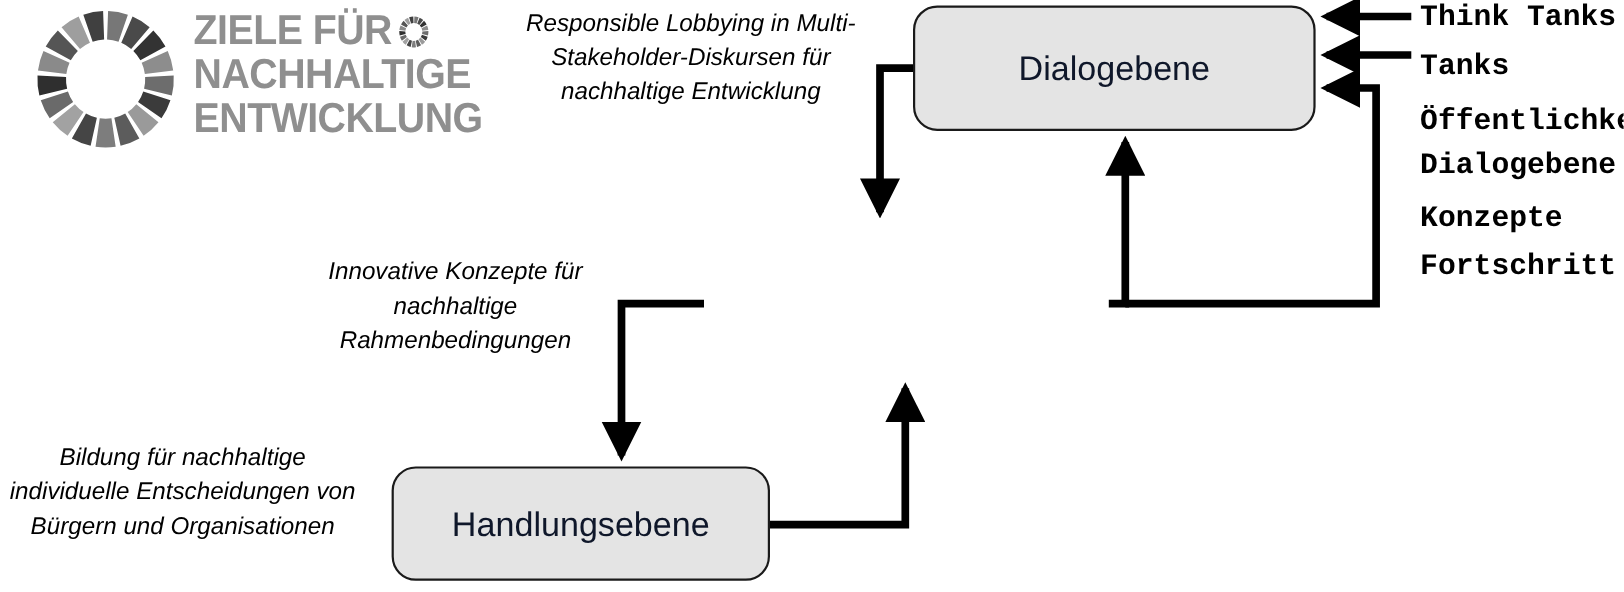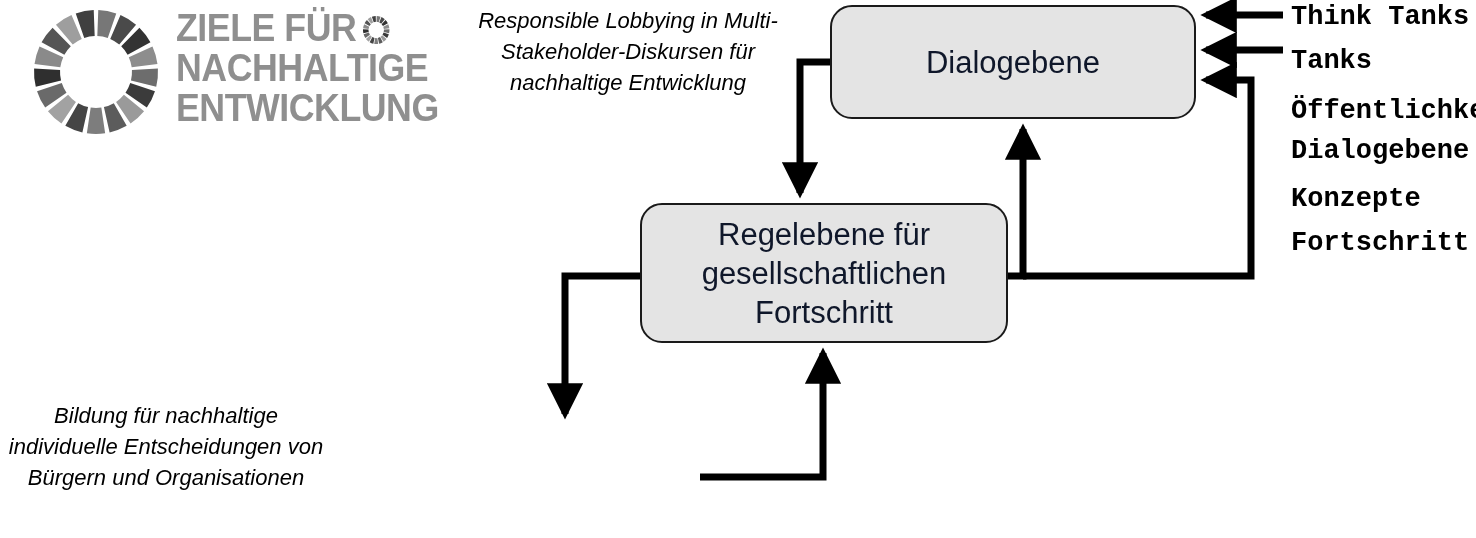--- a/index.html
+++ b/index.html
@@ -120,26 +120,27 @@
       <path d="M1283,50 L1206,50" marker-end="url(#ah)"></path>
 
       <path d="M1023,276 L1251,276 L1251,80 L1206,80" marker-end="url(#ah)"></path>
     </g>
   </svg>
 
   <div class="nodebox" id="box-dialog">
     <span>Dialogebene</span>
   </div>
 
-  <div class="nodebox" id="box-regel">
-    <span>Regelebene für gesellschaftlichen Fortschritt</span>
+
+  <div class="nodebox" id="box-handlung">
+    <span>Handlungsebene</span>
   </div>
 
-
   <div class="annot" id="annot-lobbying">Responsible Lobbying in Multi-Stakeholder-Diskursen für nachhaltige Entwicklung</div>
+  <div class="annot" id="annot-konzepte">Innovative Konzepte für nachhaltige Rahmenbedingungen</div>
   <div class="annot" id="annot-bildung">Bildung für nachhaltige individuelle Entscheidungen von Bürgern und Organisationen</div>
 
   <div id="stake-list">
       <div class="stake" style="top: 2px;">Think Tanks</div>
       <div class="stake" style="top: 46px;">Tanks</div>
       <div class="stake" style="top: 96px;">Öffentlichkeit</div>
       <div class="stake" style="top: 136px;">Dialogebene</div>
       <div class="stake" style="top: 184px;">Konzepte</div>
       <div class="stake" style="top: 228px;">Fortschritt</div>
     </div>

